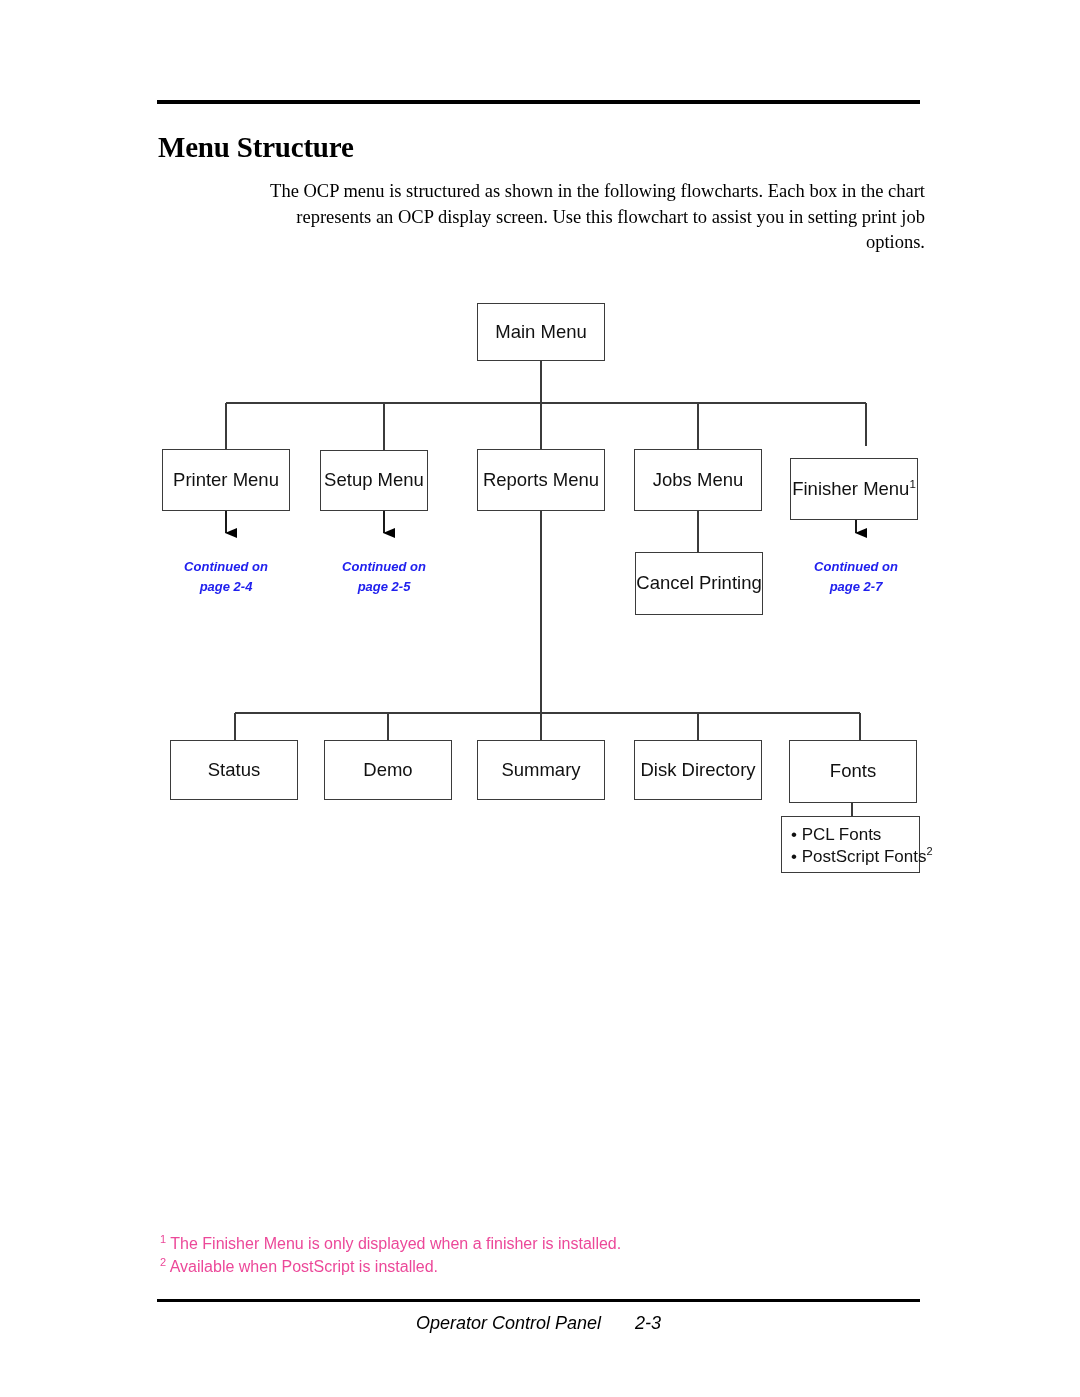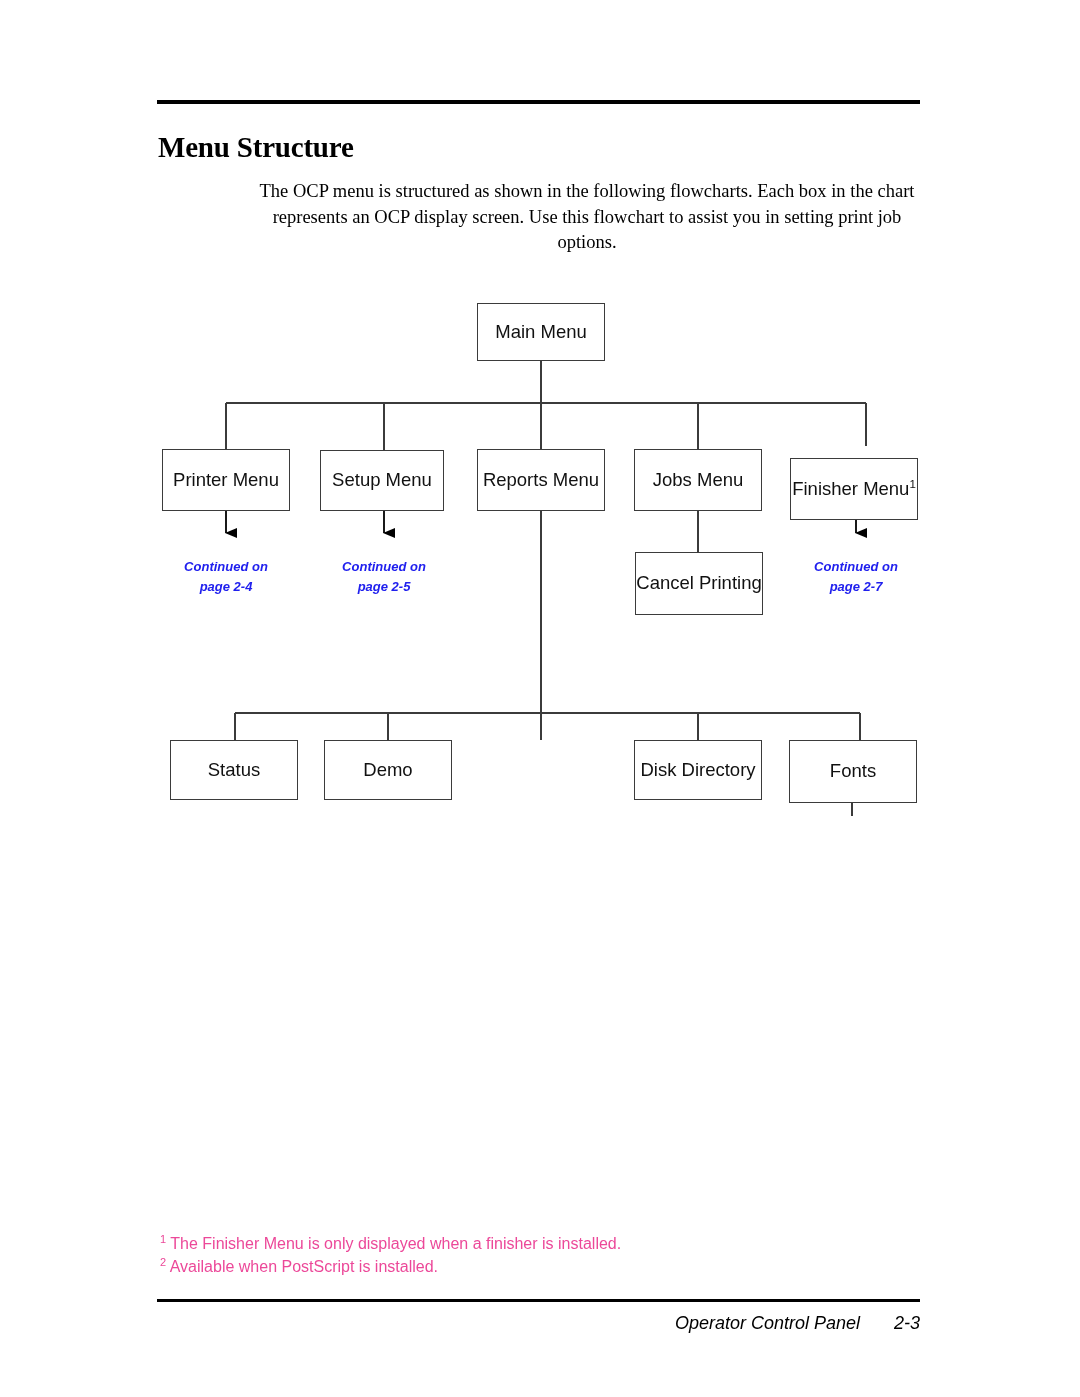--- a/index.html
+++ b/index.html
@@ -48,21 +48,21 @@
   }
   .intro {
     position: absolute;
     left: 249px;
     top: 179px;
     width: 676px;
     font-family: "Liberation Serif", serif;
     font-size: 18.5px;
     line-height: 25.5px;
     color: #000000;
-    text-align: center;
+    text-align: right;
   }
 
   
   .chart {
     position: absolute;
     left: 0;
     top: 0;
     width: 1080px;
     height: 1397px;
   }
@@ -142,21 +142,21 @@
     vertical-align: super;
     line-height: 0;
   }
 
   
   .footer {
     position: absolute;
     left: 157px;
     top: 1313px;
     width: 763px;
-    text-align: right;
+    text-align: center;
     font-family: "Liberation Sans", sans-serif;
     font-style: italic;
     font-size: 18px;
     color: #000000;
   }
   .footer .pg { margin-left: 34px; font-weight: normal; }
 </style>
 </head>
 <body>
 
@@ -209,21 +209,21 @@
   </svg>
 
   <div class="node" style="left:477px; top:303px; width:128px; height:58px;">
     <span class="lbl">Main Menu</span>
   </div>
 
   <div class="node" style="left:162px; top:449px; width:128px; height:62px;">
     <span class="lbl">Printer Menu</span>
   </div>
 
-  <div class="node" style="left:320px; top:450px; width:124px; height:61px;text-align:center;">
+  <div class="node" style="left:320px; top:450px; width:108px; height:61px;text-align:center;">
     <span class="lbl">Setup Menu</span>
   </div>
 
   <div class="node" style="left:477px; top:449px; width:128px; height:62px;">
     <span class="lbl">Reports Menu</span>
   </div>
 
   <div class="node" style="left:634px; top:449px; width:128px; height:62px;">
     <span class="lbl">Jobs Menu</span>
   </div>
@@ -237,29 +237,40 @@
   </div>
 
   <div class="node" style="left:324px; top:740px; width:128px; height:60px;">
     <span class="lbl">Demo</span>
   </div>
 
   <div class="node" style="left:170px; top:740px; width:128px; height:60px;">
     <span class="lbl">Status</span>
   </div>
 
+  <div class="node" style="left:477px; top:740px; width:128px; height:60px;">
+    <span class="lbl">Summary</span>
+  </div>
 
   <div class="node" style="left:634px; top:740px; width:128px; height:60px;">
     <span class="lbl">Disk Directory</span>
   </div>
 
   <div class="node" style="left:789px; top:740px; width:128px; height:63px;">
     <span class="lbl">Fonts</span>
   </div>
 
+  <div class="node-list" style="left:781px; top:816px; width:139px; height:57px;">
+    <div class="li">
+      •&nbsp;<span>PCL Fonts</span>
+    </div>
+    <div class="li">
+      •&nbsp;<span>PostScript Fonts</span><sup>2</sup>
+    </div>
+  </div>
 
   <div class="continued" style="left:151px; top:557px;">
     <div>Continued on</div>
     <div>page 2-4</div>
   </div>
 
   <div class="continued" style="left:309px; top:557px;">
     <div>Continued on</div>
     <div>page 2-5</div>
   </div>

